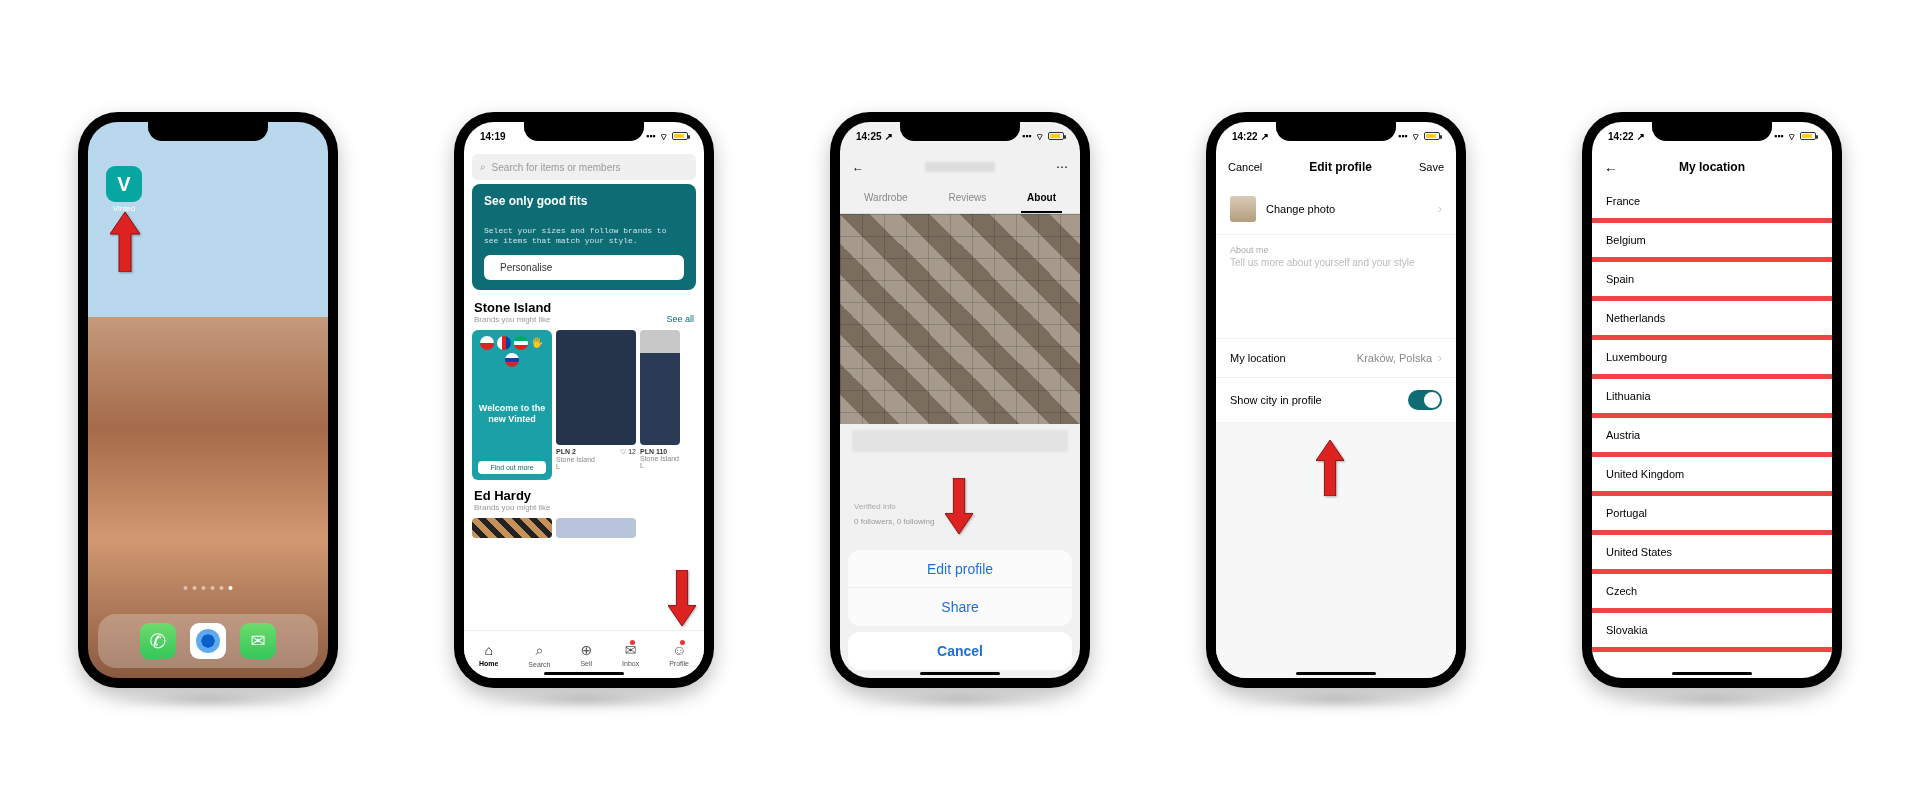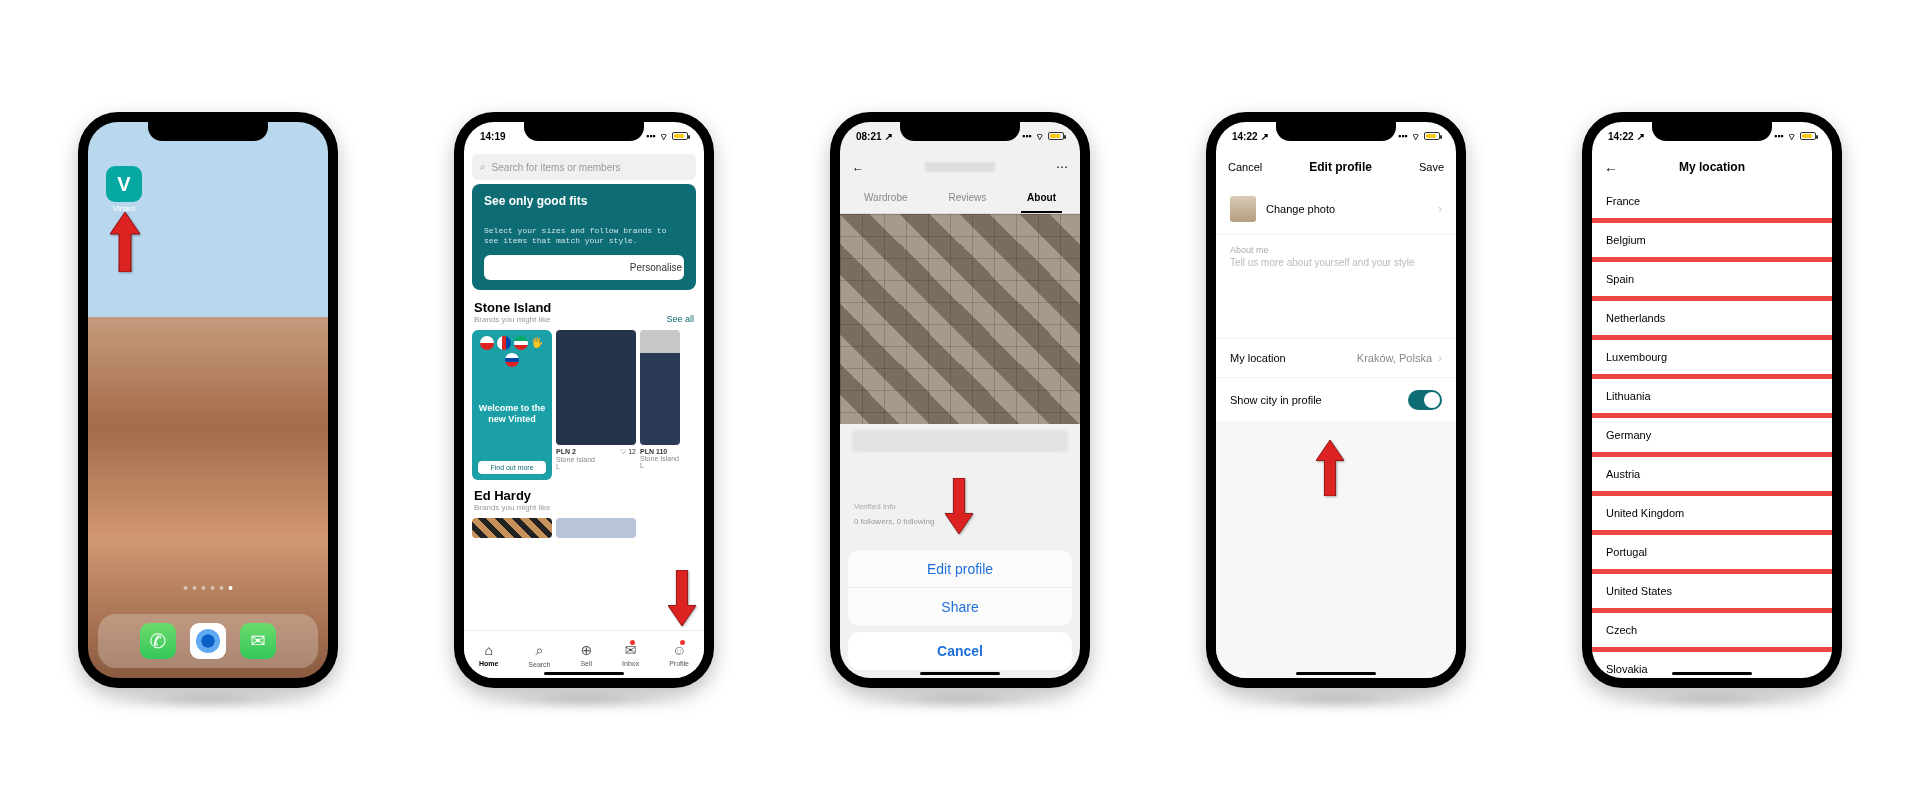--- a/index.html
+++ b/index.html
@@ -120,21 +120,21 @@
   .search-bar {
     margin: 4px 8px; height: 26px; background: #f0f0f0; border-radius: 6px;
     display: flex; align-items: center; padding: 0 8px; gap: 6px;
     font-size: 10px; color: #999;
   }
   .teal-banner {
     margin: 2px 8px; background: #0d6c74; border-radius: 8px; padding: 10px 12px; color: #fff;
   }
   .teal-banner h3 { font-size: 12px; font-weight: 600; }
   .teal-banner p { font-size: 8px; color: #cfe6e8; margin-top: 18px; line-height: 1.3; font-family: Liberation Mono, monospace;}
-  .teal-banner .btn { margin-top: 8px; background:#fff; color:#333; border-radius:6px; text-align:right; font-size:10px; padding:7px 2px;}
+  .teal-banner .btn { margin-top: 8px; background:#fff; color:#333; border-radius:6px; text-align:left; font-size:10px; padding:7px 16px;}
   .section-head { display:flex; justify-content:space-between; align-items:flex-end; padding: 8px 10px 2px;}
   .section-head h4 { font-size: 13px; font-weight:700;}
   .section-head .sub { font-size:8px; color:#999; }
   .section-head .seeall { font-size:9px; color:#0d6c74; }
   .p2-row { display:flex; gap:4px; padding: 4px 8px; overflow:hidden;}
   .welcome-card { width:80px; height:150px; background:#1aa0a6; border-radius:6px; color:#fff; display:flex; flex-direction:column; justify-content:space-between; padding:6px; position:relative;}
   .welcome-card .circles{display:flex; flex-wrap:wrap; gap:3px; justify-content:center;}
   .welcome-card .circles span{width:14px;height:14px;border-radius:50%;}
   .welcome-card .wt{font-size:9px; text-align:center; font-weight:600; line-height:1.2;}
   .welcome-card .fbtn{background:#fff;color:#0d6c74;font-size:7px;text-align:center;border-radius:4px;padding:3px 0;}
@@ -334,21 +334,21 @@
     </div>
     <div class="home-ind"></div>
   </div>
 </div>
 
 <div class="phone">
   <div class="notch"></div>
   <div class="screen p3-screen">
     <div class="status-bar">
       <div class="status-left">
-          <span>08:21</span>
+          <span>14:25</span>
           <span>↗</span>
         </div>
       <div class="status-right">
         <span>▪▪▪</span>
         <span>⌔</span>
         <span class="battery">
             <span class="battery-fill"></span>
           </span>
       </div>
     </div>
@@ -455,21 +455,20 @@
       <span class="back">←</span>
       <span>My location</span>
     </div>
     <div class="loc-list">
       <div class="loc-item">France</div>
       <div class="loc-item">Belgium</div>
       <div class="loc-item">Spain</div>
       <div class="loc-item">Netherlands</div>
       <div class="loc-item">Luxembourg</div>
       <div class="loc-item">Lithuania</div>
-      <div class="loc-item">Germany</div>
       <div class="loc-item">Austria</div>
       <div class="loc-item">United Kingdom</div>
       <div class="loc-item">Portugal</div>
       <div class="loc-item">United States</div>
       <div class="loc-item">Czech</div>
       <div class="loc-item">Slovakia</div>
     </div>
     <div class="home-ind"></div>
   </div>
 </div>

